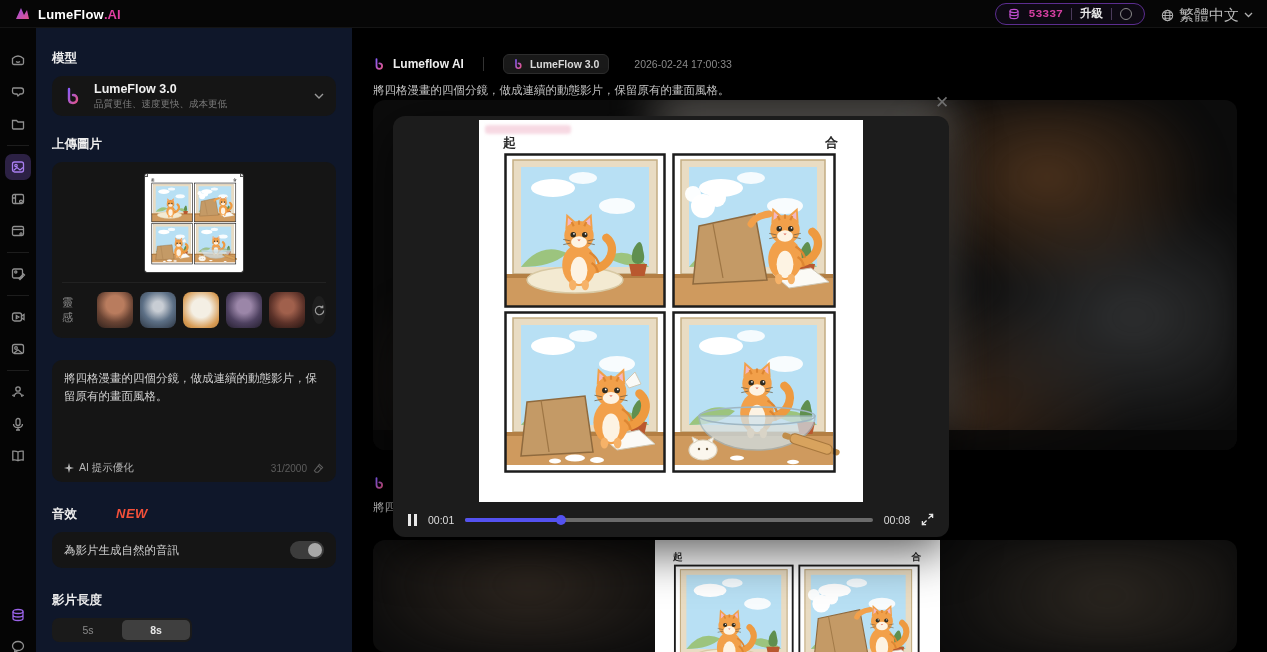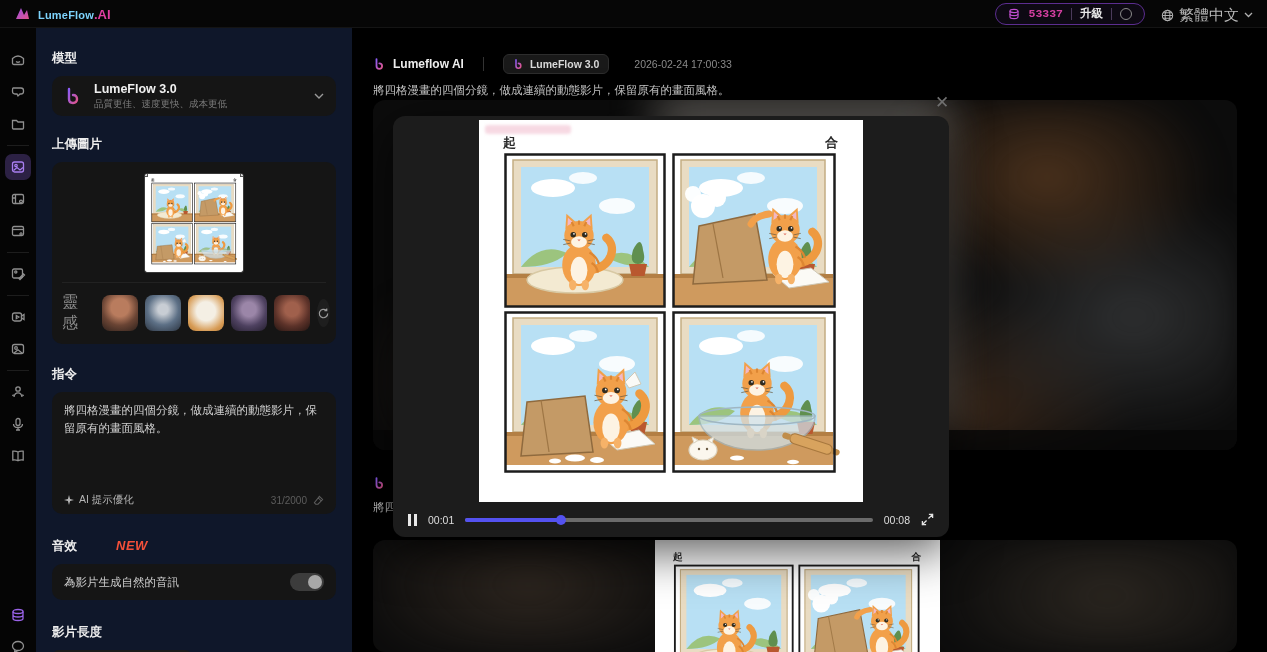--- a/index.html
+++ b/index.html
@@ -4,21 +4,21 @@
 <style>
   * { margin:0; padding:0; box-sizing:border-box; }
   html,body { width:1267px; height:652px; background:#000; overflow:hidden;
     font-family:"Liberation Sans", sans-serif; color:#e6e6e6; }
 
   
   #topbar { position:absolute; left:0; top:0; width:1267px; height:28px;
     background:#060606; border-bottom:1px solid #141414; display:flex;
     align-items:center; justify-content:space-between; padding:0 14px; z-index:70; }
   .brand { display:flex; align-items:center; gap:7px; }
-  .brand-name { font-size:11px; font-weight:bold; color:#7dd3fc; letter-spacing:.2px; }
+  .brand-name { font-size:13px; font-weight:bold; color:#ffffff; letter-spacing:.2px; }
   .brand-suffix { color:#e13ea0; font-weight:bold; font-size:13px; }
   .topbar-right { display:flex; align-items:flex-end; gap:16px;font-family:Liberation Mono, monospace; }
   .credit-pill { display:flex; align-items:center; gap:8px; border:1px solid #5b2d8f;
     background:rgba(120,60,200,.07); border-radius:999px; padding:3px 12px; height:22px; }
   .credit-num { color:#d33fa0; font-size:11.5px; font-weight:bold; }
   .upgrade { color:#e8e8e8; font-size:11.5px; font-weight:bold; cursor:pointer; }
   .pill-div { width:1px; height:12px; background:#4a3a5a; }
   .ring { width:12px; height:12px; border:1.5px solid #8a8a8a; border-radius:50%; }
   .lang { display:flex; align-items:center; gap:5px; color:#b9b9b9; font-size:15px; }
 
@@ -41,21 +41,21 @@
   .model-name { font-size:12.5px; font-weight:bold; color:#f0f0f0; }
   .model-desc { font-size:9.5px; color:#7d7d7d; margin-top:2px; }
   .model-card .grow { flex:1; }
 
   .upload-card { padding:8px 10px 10px; margin-bottom:22px; }
   .upload-preview-wrap { display:flex; justify-content:center; padding:4px 0 8px; position:relative; }
   .upload-preview { width:98px; height:98px; background:#fff; border-radius:2px; overflow:hidden; position:relative; outline:1px solid #3a3a3a; }
   .handle { position:absolute; width:5px; height:5px; background:#d9d9d9; border:1px solid #555; z-index:3; }
   .upload-divider { height:1px; background:#222; margin:2px 0 9px; }
   .samples-row { display:flex; align-items:center; gap:7px; }
-  .samples-label { font-size:16px; color:#8a8a8a; margin-right:17px; }
+  .samples-label { font-size:11px; color:#8a8a8a; margin-right:17px; }
   .thumb { width:36px; height:36px; border-radius:8px; flex:0 0 auto; cursor:pointer; }
   .t1 { background:radial-gradient(circle at 50% 35%, #b97c5e 0 30%, #6a4434 60%, #2e211c 100%); }
   .t2 { background:radial-gradient(circle at 50% 40%, #c8cdd4 0 18%, #5d7086 55%, #2c3542 100%); }
   .t3 { background:radial-gradient(circle at 50% 45%, #f4efe4 0 35%, #d79b54 75%, #b97f3c 100%); }
   .t4 { background:radial-gradient(circle at 50% 40%, #9b86a8 0 25%, #4e4160 60%, #241e2e 100%); }
   .t5 { background:radial-gradient(circle at 50% 40%, #a0604c 0 25%, #5c3229 60%, #241512 100%); }
   .refresh-btn { width:28px; height:28px; border-radius:50%; background:#1e1e1e; color:#9a9a9a;
     display:flex; align-items:center; justify-content:center; margin-left:auto; cursor:pointer; }
 
   .prompt-card { height:122px; padding:10px 12px 8px; position:relative; margin-bottom:24px; }
@@ -412,21 +412,20 @@
       <div class="thumb t4"></div>
       <div class="thumb t5"></div>
       <div class="refresh-btn">
         <svg width="13" height="13" viewBox="0 0 14 14">
           <path d="M11.5,7 a4.5,4.5 0 1 1 -1.4,-3.2 M10.5,1.5 v2.5 h-2.5" fill="none" stroke="currentColor" stroke-width="1.3"></path>
         </svg>
       </div>
     </div>
   </div>
 
-  <div class="sec-label">指令</div>
   <div class="card prompt-card">
     <div class="prompt-text">將四格漫畫的四個分鏡，做成連續的動態影片，保留原有的畫面風格。</div>
     <div class="prompt-footer">
       <div class="ai-opt">
         <svg width="10" height="10" viewBox="0 0 10 10">
           <path d="M5,0 L6.1,3.9 L10,5 L6.1,6.1 L5,10 L3.9,6.1 L0,5 L3.9,3.9 Z" fill="#b5b5b5"></path>
         </svg>
         <span>AI 提示優化</span>
       </div>
       <div class="counter-wrap">

